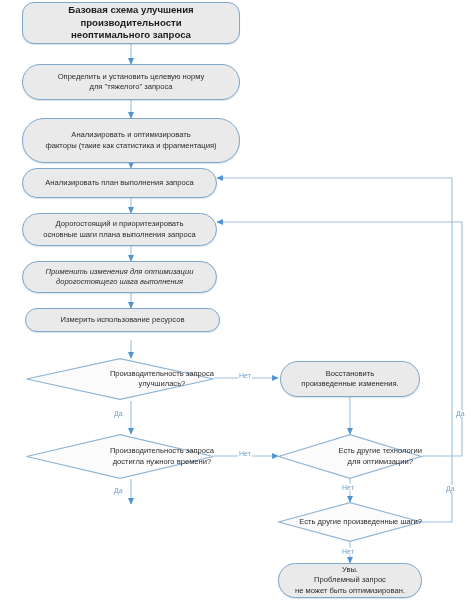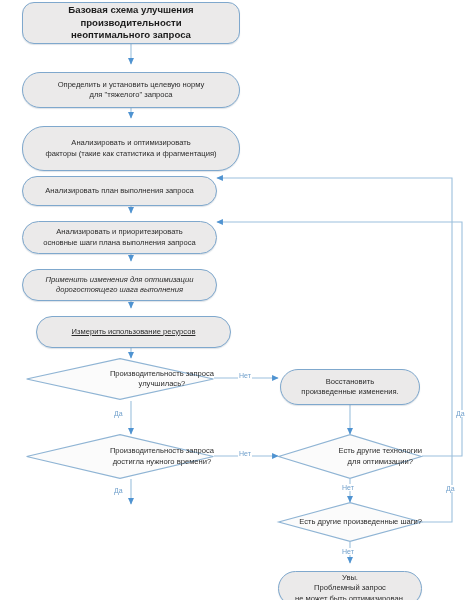--- a/index.html
+++ b/index.html
@@ -18,21 +18,20 @@
     text-align:center;
     color:#2b2b2b;
     line-height:1.32;
   }
   .proc{
     background:#ebeaea;
     border:1px solid #7fa8cd;
     border-radius:22px;
     font-size:7.6px;
     box-shadow:0 1px 1px rgba(120,140,160,.25);
-    margin-top:8px;
   }
   .title-node{
     background:#ebeaea;
     border:1px solid #7fa8cd;
     border-radius:12px;
     font-size:9.6px;
     font-weight:bold;
     color:#1c1c1c;
     box-shadow:0 1px 1px rgba(120,140,160,.25);
   }
@@ -109,33 +108,33 @@
   </div>
 
   <div class="node proc" style="left:22px;top:168px;width:195px;height:30px;">
     <div>
       <span>Анализировать план выполнения запроса</span>
     </div>
   </div>
 
   <div class="node proc" style="left:22px;top:213px;width:195px;height:33px;">
     <div>
-      <span>Анализировать и приоритезировать</span><br>
+      <span>Дорогостоящий и приоритезировать</span><br>
       <span>основные шаги плана выполнения запроса</span>
     </div>
   </div>
 
   <div class="node proc" style="left:22px;top:261px;width:195px;height:32px;font-style:italic;">
     <div>
       <span>Применить изменения для оптимизации</span><br>
       <span>дорогостоящего шага выполнения</span>
     </div>
   </div>
 
-  <div class="node proc" style="left:36px;top:308px;width:195px;height:32px;text-decoration:underline;">
+  <div class="node proc" style="left:25px;top:308px;width:195px;height:24px;">
     <div>
       <span>Измерить использование ресурсов</span><br>
     </div>
   </div>
 
   <div class="diamond-wrap" style="left:26px;top:358px;width:188px;height:42px;">
     <svg width="188" height="42">
       <polygon points="94,0.6 187.4,21 94,41.4 0.6,21" fill="#fbfbfb" stroke="#8fb4d4" stroke-width="1.1"></polygon>
     </svg>
     <div class="diamond-label">

